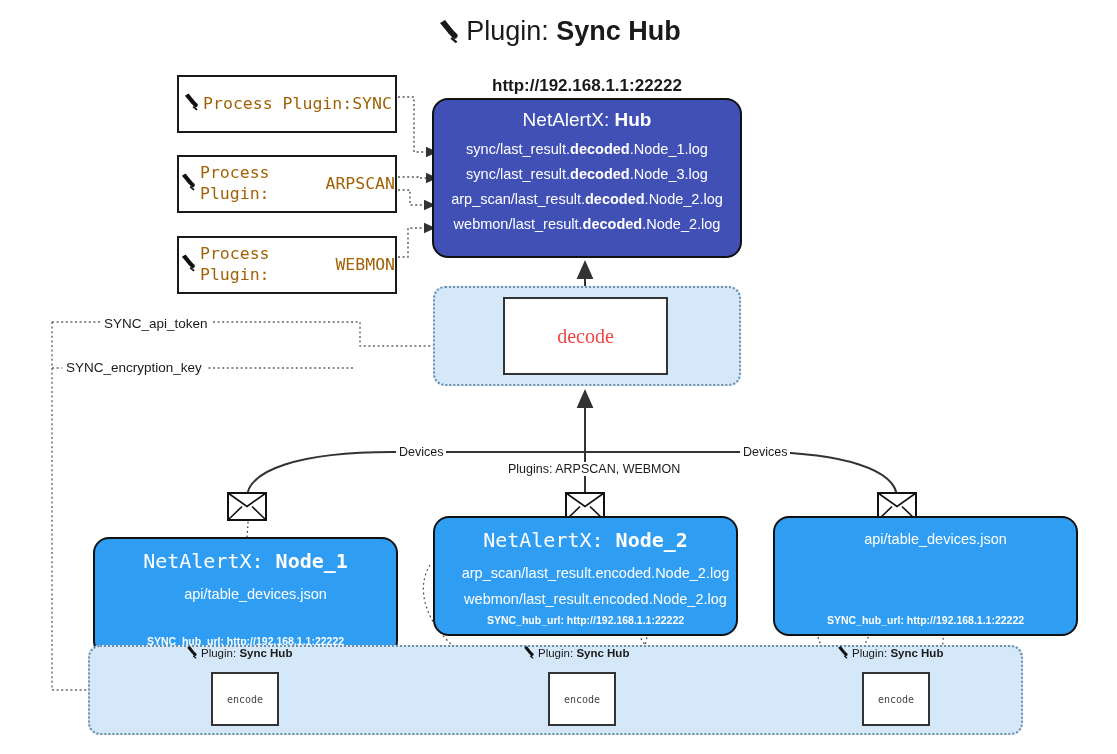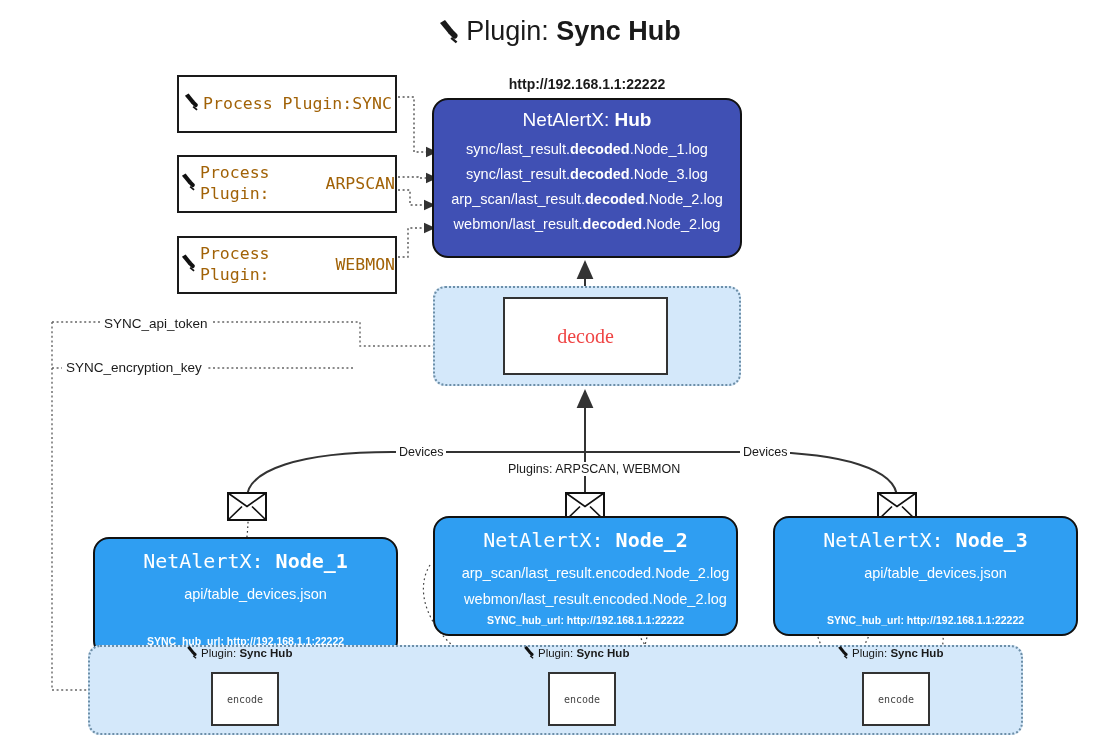--- a/index.html
+++ b/index.html
@@ -57,21 +57,21 @@
   }
   .proc-box .row1 { display: flex; align-items: center; }
   .proc-box .row2 { }
 
   
   #hub-url {
     position: absolute;
     left: 432px; top: 76px;
     width: 310px;
     text-align: center;
-    font-size: 14px;
+    font-size: 17px;
     font-weight: 700;
     color: #1a1a1a;
   }
   #hub {
     position: absolute;
     left: 432px; top: 98px;
     width: 310px; height: 160px;
     background: #4050b4;
     border: 2.5px solid #111;
     border-radius: 16px;
@@ -382,24 +382,20 @@
       <span class="b">Node_2</span>
     </div>
     <div class="n-lines">
       <div class="n-line">arp_scan/last_result.encoded.Node_2.log</div>
       <div class="n-line">webmon/last_result.encoded.Node_2.log</div>
     </div>
     <div class="n-foot">SYNC_hub_url: http://192.168.1.1:22222</div>
   </div>
 
   <div class="node" style="left:773px;">
-    <div class="n-title">
-      <span>NetAlertX:</span>
-      <span class="b">Node_3</span>
-    </div>
     <div class="n-lines">
       <div class="n-line">api/table_devices.json</div>
     </div>
     <div class="n-foot">SYNC_hub_url: http://192.168.1.1:22222</div>
   </div>
 
   <div id="encode-zone"></div>
 
   <div class="encode-cap" style="left:185px;">
     <span style="margin-right:2px;">

